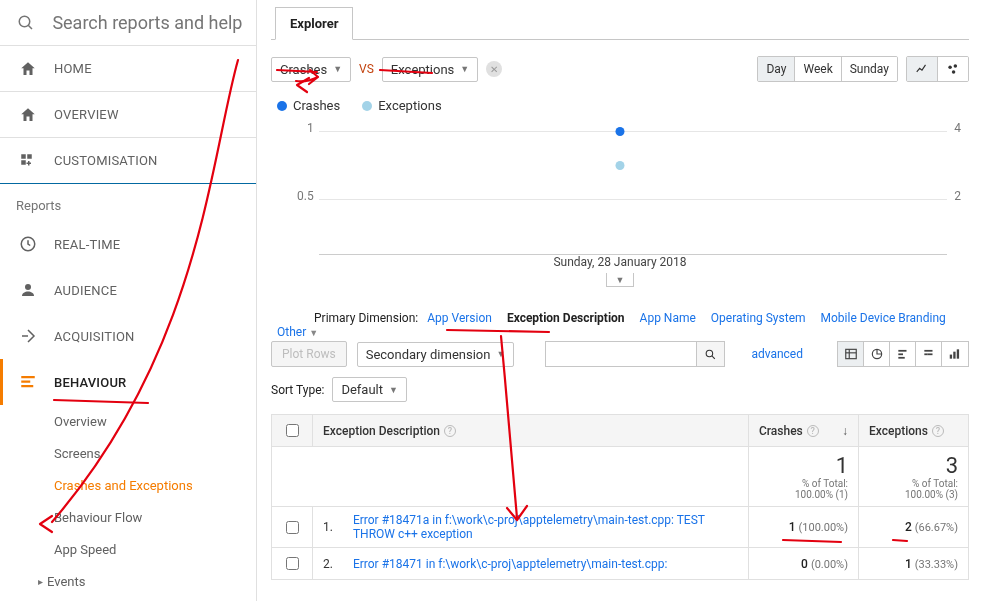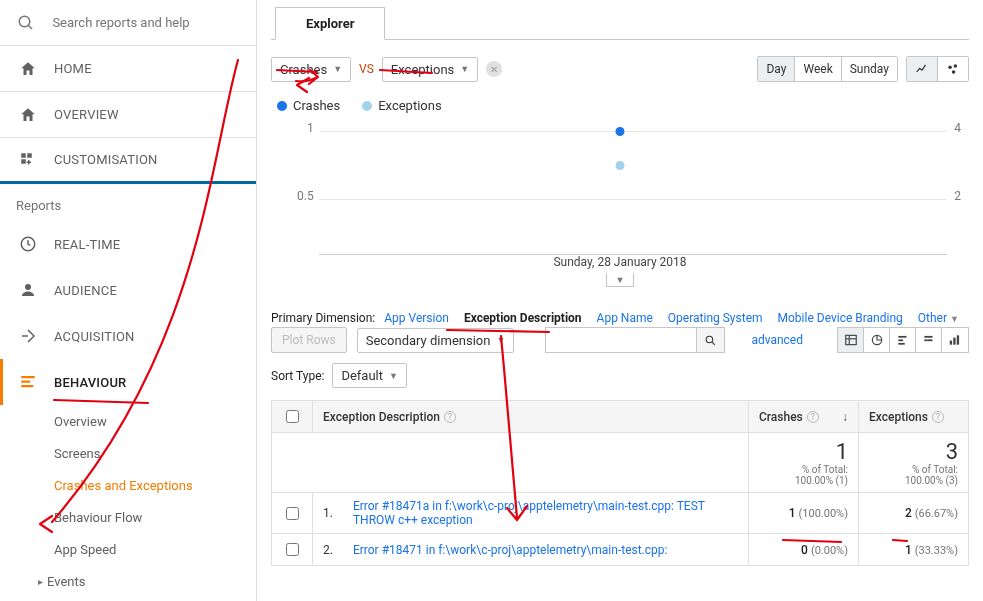--- a/index.html
+++ b/index.html
@@ -1,42 +1,42 @@
 <!DOCTYPE html>
 <html><head>
 <meta charset="utf-8">
 <style>
   * { box-sizing: border-box; font-family: Roboto, Arial, sans-serif; }
   body { margin:0; padding:0; width:983px; height:601px; overflow:hidden; color:#212121; font-size:13px; background:#fff;}
   .app { display:flex; width:983px; height:601px;}
   .sidebar { width:257px; border-right:1px solid #e0e0e0; background:#fff; display:flex; flex-direction:column;}
   .search-row { display:flex; align-items:center; height:46px; padding:0 8px 0 16px; border-bottom:1px solid #e0e0e0;}
   .search-row .icon-slot { width:24px; display:flex; justify-content:center; margin-right:14px; color:#666;}
-  .search-input { border:none; outline:none; font-size:13px; color:#666; width:100%; background:transparent;}
+  .search-input { border:none; outline:none; font-size:18px; color:#666; width:100%; background:transparent;}
   .nav-item { display:flex; align-items:center; height:46px; padding-left:16px; cursor:pointer;}
   .nav-item .icon-slot { width:24px; display:flex; justify-content:center; margin-right:14px; color:#616161;}
   .nav-item .lbl { text-transform:uppercase; color:#616161; font-size:13px; letter-spacing:0.2px;}
   .nav-item.section {border-bottom:none;}
   .nav-item.active .icon-slot { color:#f57c00;}
   .nav-item.active .lbl { color:#212121; font-weight:500;}
   .reports-hdr { padding:14px 16px 8px 16px; color:#757575; font-size:13px;}
   .sub-items { padding-left:54px;}
   .sub-item { height:32px; display:flex; align-items:center; color:#616161; font-size:13px; cursor:pointer;}
   .sub-item.active { color:#f57c00;}
   .sub-event { display:flex; align-items:center; height:32px; color:#616161; font-size:13px; padding-left:38px;}
   .sub-event .caret { margin-right:4px; font-size:10px; color:#757575;}
   .nav-behavior-wrap { position:relative;}
   .nav-behavior-wrap::before { content:""; position:absolute; left:0; top:0; width:3px; height:46px; background:#f57c00;}
   .nav-item.sec-home { border-bottom:1px solid #e0e0e0;}
   .nav-item.sec-over { border-bottom:1px solid #e0e0e0;}
-  .nav-item.sec-cust { border-bottom:3px solid #0369a1;}
+  .nav-item.sec-cust { border-bottom:1px solid #0369a1;}
 
   .main { flex:1; padding:0 14px 0 14px; position:relative; overflow:hidden;}
   .tab-strip { display:flex; align-items:flex-end; height:40px; border-bottom:1px solid #c6c6c6; margin-top:0;}
-  .tab { border:1px solid #c6c6c6; border-bottom:1px solid #fff; padding:8px 30px; font-weight:700; font-size:13px; background:#fff; position:relative; top:1px; margin-left:4px;}
+  .tab { border:1px solid #c6c6c6; border-bottom:1px solid #fff; padding:8px 14px; font-weight:700; font-size:13px; background:#fff; position:relative; top:1px; margin-left:4px;}
 
   .controls-row { display:flex; align-items:center; justify-content:space-between; margin-top:16px;}
   .metric-selectors { display:flex; align-items:center; gap:8px;}
   .pill { border:1px solid #c6c6c6; border-radius:2px; padding:4px 8px; display:flex; align-items:center; gap:6px; font-size:13px; color:#333; background:#fff; cursor:pointer;}
   .pill .caret {font-size:9px; color:#777;}
   .vs-txt { font-size:12px; color:#c2410c;}
   .clear-sel { width:16px; height:16px; border-radius:50%; background:#e0e0e0; display:flex; align-items:center; justify-content:center; font-size:10px; color:#999; cursor:pointer;}
   .right-controls { display:flex; align-items:center; gap:8px;}
   .btn-group { display:flex; border:1px solid #c6c6c6; border-radius:2px; overflow:hidden;}
   .btn-group .gbtn { padding:5px 8px; font-size:12px; color:#333; background:#fff; border-right:1px solid #c6c6c6; cursor:pointer;}
@@ -49,21 +49,21 @@
   .dot { width:10px; height:10px; border-radius:50%;}
 
   .chart-area { height:150px; position:relative; margin-top:6px;}
   .y-lbl { position:absolute; font-size:12px; color:#777;}
   .grid-line { position:absolute; left:48px; right:22px; height:1px; background:#e6e6e6;}
   .pt { position:absolute; width:9px; height:9px; border-radius:50%;}
   .date-lbl { position:absolute; bottom:2px; left:50%; transform:translateX(-50%); font-size:12px; color:#444;}
   .date-cap { position:absolute; bottom:-18px; left:50%; transform:translateX(-50%); border:1px solid #c6c6c6; border-top:none; width:28px; height:14px; display:flex; align-items:center; justify-content:center; font-size:9px; color:#777; background:#fff;}
 
   .dim-row { margin-top:42px; font-size:12px; color:#333;}
-  .dim-row .dim-lbl { color:#212121;}
+  .dim-row .dim-lbl { color:#212121;margin-left:43px;}
   .dim-row .dim { color:#1a73e8; margin:0 6px; cursor:pointer;}
   .dim-row .dim.active { color:#212121; font-weight:700; margin:0 6px;}
 
   .tblctrls { display:flex; align-items:center; gap:10px; margin-top:2px;}
   .ghost-btn { border:1px solid #c6c6c6; color:#bdbdbd; padding:5px 10px; font-size:12px; border-radius:2px; background:#f5f5f5;}
   .searchbox-wrap { margin-left:auto; display:flex; align-items:center; gap:26px;}
   .searchbox { display:flex; border:1px solid #c6c6c6;}
   .searchbox input { border:none; outline:none; width:150px; height:24px; padding:0 6px;}
   .searchbox .sbtn { width:28px; display:flex; align-items:center; justify-content:center; border-left:1px solid #c6c6c6; cursor:pointer; background:#f5f5f5;}
   .adv-link { color:#1a73e8; font-size:12px; cursor:pointer;}

